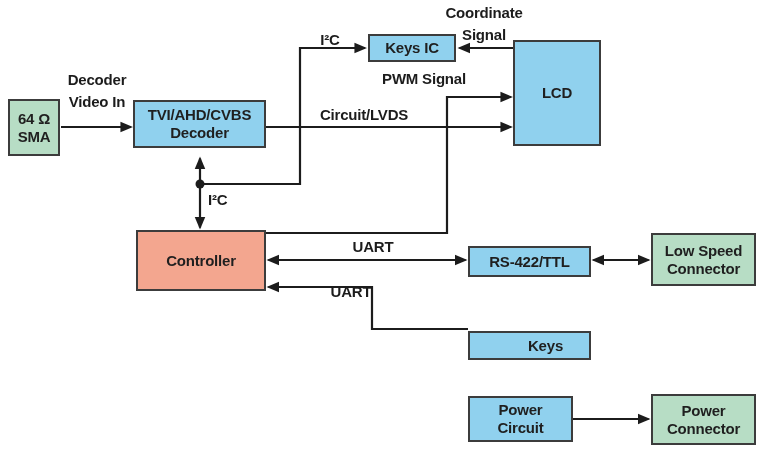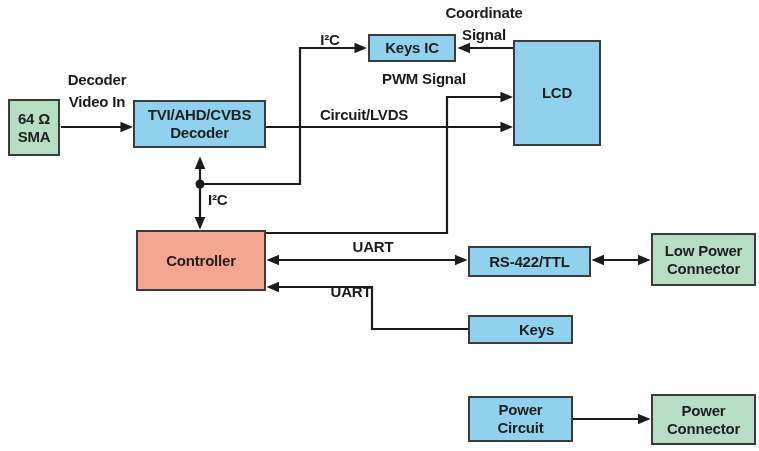--- a/index.html
+++ b/index.html
@@ -81,24 +81,24 @@
 Decoder</div>
 
   <div class="block blue" style="left:368px; top:34px;  width:88px;  height:28px;">Keys IC</div>
 
   <div class="block blue" style="left:513px; top:40px;  width:88px;  height:106px;">LCD</div>
 
   <div class="block salmon" style="left:136px; top:230px; width:130px; height:61px;">Controller</div>
 
   <div class="block blue" style="left:468px; top:246px; width:123px; height:31px;">RS-422/TTL</div>
 
-  <div class="block green" style="left:651px; top:233px; width:105px; height:53px;">Low Power
+  <div class="block green" style="left:651px; top:233px; width:105px; height:53px;">Low Speed
 Connector</div>
 
-  <div class="block blue" style="left:468px; top:315px; width:105px; height:29px;padding-left:32px;">Keys</div>
+  <div class="block blue" style="left:468px; top:331px; width:123px; height:29px;padding-left:32px;">Keys</div>
 
   <div class="block blue" style="left:468px; top:396px; width:105px; height:46px;">Power
 Circuit</div>
 
   <div class="block green" style="left:651px; top:394px; width:105px; height:51px;">Power
 Connector</div>
 
   <div class="wlabel" style="left:57px;  top:69px;  width:80px;">Decoder
 Video In</div>
 

